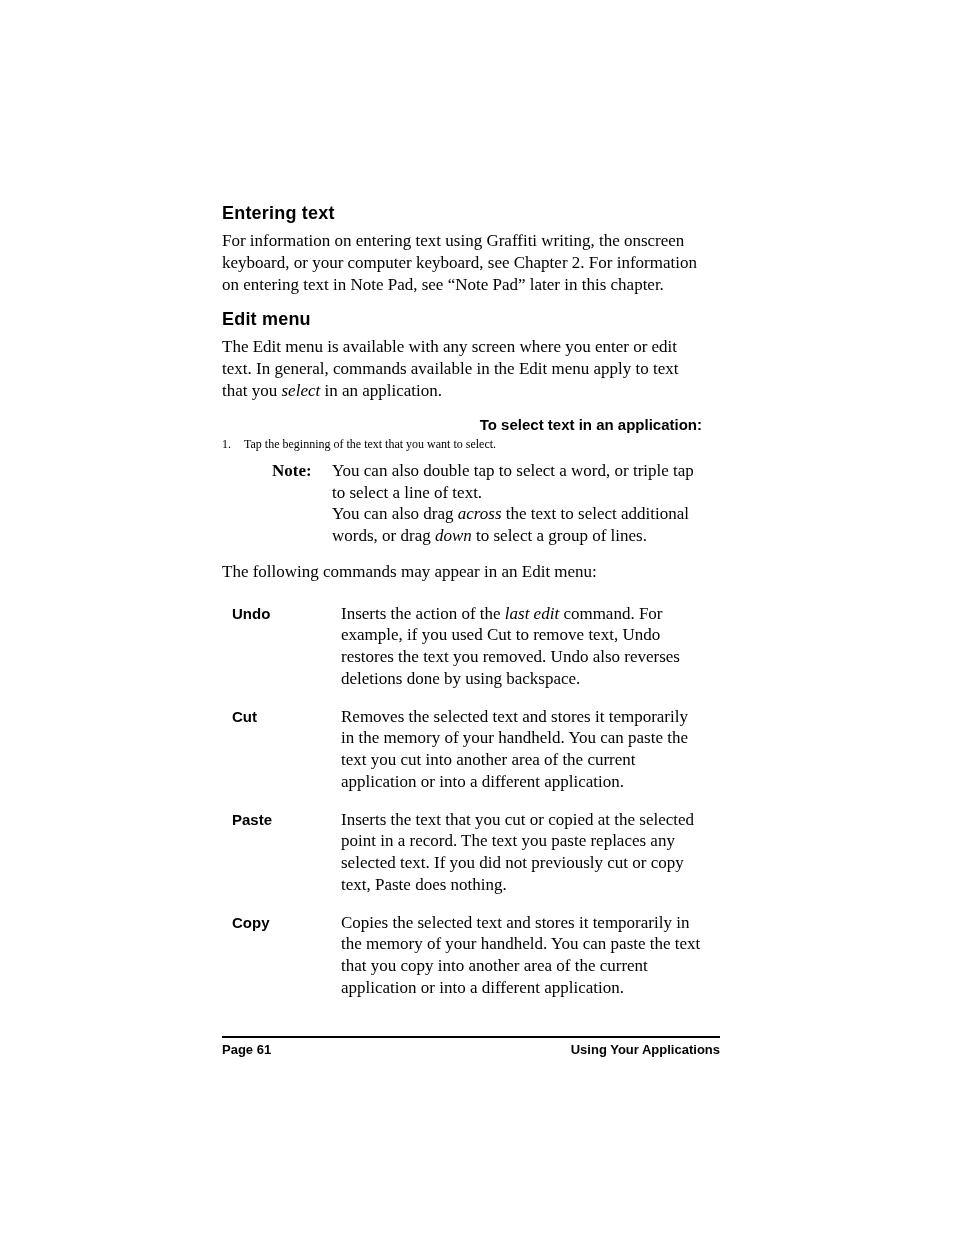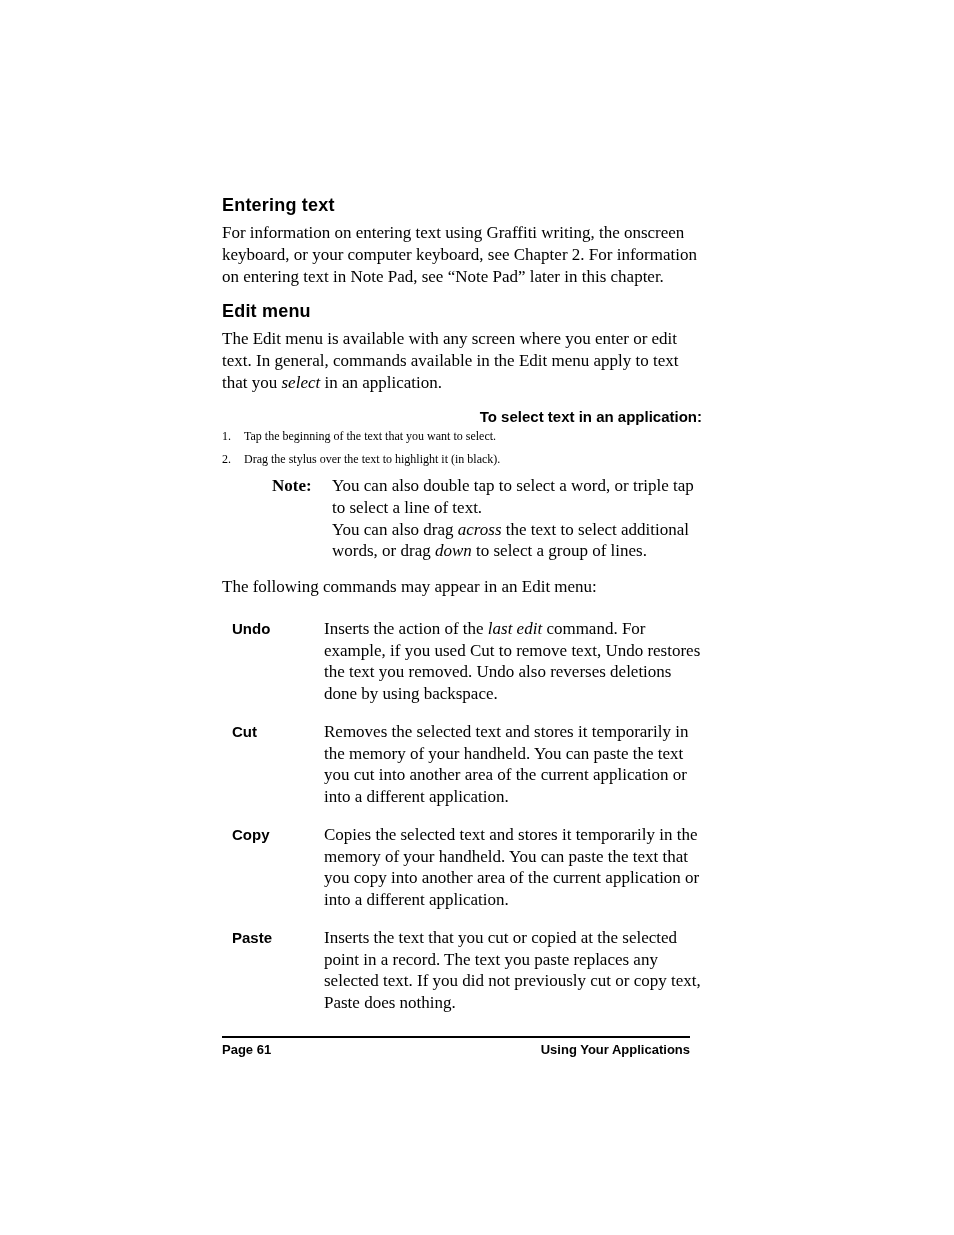--- a/index.html
+++ b/index.html
@@ -16,21 +16,21 @@
     position: relative;
     width: 954px;
     height: 1235px;
     box-sizing: border-box;
     padding: 195px 252px 0 222px;
   }
   .h2 {
     font-family: Arial, Helvetica, sans-serif;
     font-weight: 900;
     font-size: 18px;
-    margin: 0 0 6px 0;
+    margin: 8px 0 6px 0;
     letter-spacing: 0.2px;
   }
   .body {
     font-size: 17px;
     line-height: 1.28;
     margin: 0 0 14px 0;
   }
   .h3 {
     font-family: Arial, Helvetica, sans-serif;
     font-weight: 900;
@@ -69,37 +69,38 @@
   }
   .note-body p { margin: 0; }
   em { font-style: italic; }
   .cmd-table {
     margin-top: 20px;
     margin-left: 10px;
   }
   .cmd-row {
     display: flex;
     margin-bottom: 16px;
+    gap: 17px;
   }
   .cmd-name {
     flex: 0 0 92px;
     font-family: Arial, Helvetica, sans-serif;
     font-weight: 900;
     font-size: 15px;
     padding-top: 2px;
   }
   .cmd-desc {
     flex: 1;
     font-size: 17px;
     line-height: 1.28;
   }
   .footer {
     position: absolute;
     left: 222px;
-    right: 264px;
+    right: 234px;
     top: 1036px;
   }
   .footer-rule {
     border-top: 2px solid #000;
     height: 0;
     margin-bottom: 4px;
   }
   .footer-line {
     display: flex;
     justify-content: space-between;
@@ -117,21 +118,20 @@
   <p class="body">For information on entering text using Graffiti writing, the onscreen keyboard, or your computer keyboard, see Chapter 2. For information on entering text in Note Pad, see “Note Pad” later in this chapter.</p>
 
   <div class="h2">Edit menu</div>
   <p class="body">
     <span>The Edit menu is available with any screen where you enter or edit text. In general, commands available in the Edit menu apply to text that you </span><em>select</em><span> in an application.</span>
   </p>
 
   <div class="h3">To select text in an application:</div>
   <ul class="ol">
     <li><span class="num">1.</span><span>Tap the beginning of the text that you want to select.</span></li>
-    <li><span class="num">2.</span><span>Drag the stylus over the text to highlight it (in black).</span></li>
   </ul>
 
   <div class="note-row">
     <div class="note-label">Note:</div>
     <div class="note-body">
       <p>You can also double tap to select a word, or triple tap to select a line of text.</p>
       <p>
         <span>You can also drag </span><em>across</em><span> the text to select additional words, or drag </span><em>down</em><span> to select a group of lines.</span>
       </p>
     </div>
@@ -147,27 +147,27 @@
         <span>Inserts the action of the </span><em>last edit</em><span> command. For example, if you used Cut to remove text, Undo restores the text you removed. Undo also reverses deletions done by using backspace.</span>
       </div>
     </div>
 
     <div class="cmd-row">
       <div class="cmd-name">Cut</div>
       <div class="cmd-desc">Removes the selected text and stores it temporarily in the memory of your handheld. You can paste the text you cut into another area of the current application or into a different application.</div>
     </div>
 
     <div class="cmd-row">
-      <div class="cmd-name">Copy</div>
-      <div class="cmd-desc">Copies the selected text and stores it temporarily in the memory of your handheld. You can paste the text that you copy into another area of the current application or into a different application.</div>
+      <div class="cmd-name">Paste</div>
+      <div class="cmd-desc">Inserts the text that you cut or copied at the selected point in a record. The text you paste replaces any selected text. If you did not previously cut or copy text, Paste does nothing.</div>
     </div>
 
     <div class="cmd-row">
-      <div class="cmd-name">Paste</div>
-      <div class="cmd-desc">Inserts the text that you cut or copied at the selected point in a record. The text you paste replaces any selected text. If you did not previously cut or copy text, Paste does nothing.</div>
+      <div class="cmd-name">Copy</div>
+      <div class="cmd-desc">Copies the selected text and stores it temporarily in the memory of your handheld. You can paste the text that you copy into another area of the current application or into a different application.</div>
     </div>
 
   </div>
 
   <div class="footer">
     <div class="footer-rule"></div>
     <div class="footer-line">
       <span>Page 61</span>
       <span>Using Your Applications</span>
     </div>

